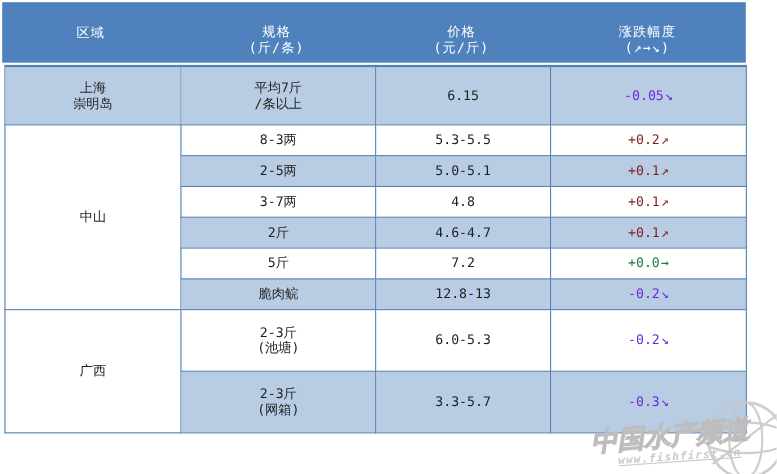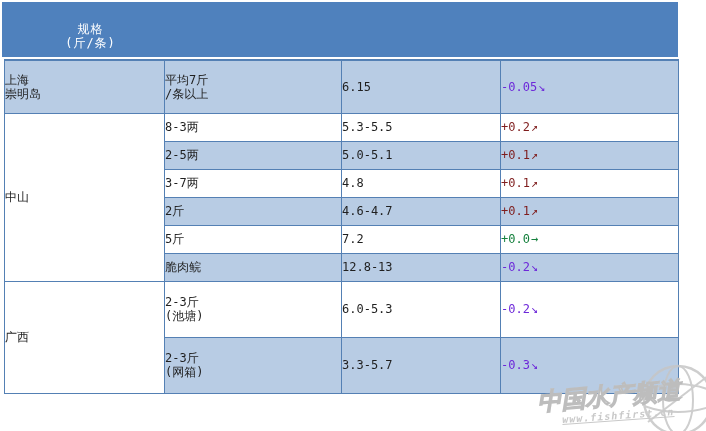--- a/index.html
+++ b/index.html
@@ -18,21 +18,21 @@
     align-items:center;padding:8px 0 7px 0;box-sizing:border-box;}
   .hdr-cell.single{justify-content:center;}
   .hc0{width:161px;} .hc1{width:177px;} .hc2{width:159px;} .hc3{width:179px;}
   .hdr span{display:block;line-height:14px;letter-spacing:1px;}
   
   table.price{
     position:absolute;left:4px;top:59px;width:674px;
     border-collapse:collapse;table-layout:fixed;
   }
   table.price td{
-    border:1px solid #5480b4;vertical-align:middle;
+    border:1px solid #5480b4;text-align:center;vertical-align:middle;
     padding:0;background:transparent;overflow:hidden;
   }
   table.price{border-top:2px solid #5480b4;}
   tr.stripe{background:#b8cce4;}
   tr.plain{background:#ffffff;}
   tr.h53{height:53px;} tr.h28{height:28px;} tr.h56{height:56px;}
   td.merged{background:#ffffff;margin-top:48px;}
   .lines{display:flex;flex-direction:column;justify-content:space-evenly;height:100%;}
   .lines span{display:block;line-height:14px;}
   .up{color:#7f1d1d;}
@@ -51,23 +51,34 @@
   .wm-url{
     position:absolute;left:44px;top:42px;font-size:10px;font-weight:bold;
     color:#c9c9c9;text-decoration:underline;transform:rotate(-4deg);
     letter-spacing:1px;font-style:italic;
   }
 </style>
 </head>
 <body>
 
 <div class="hdr">
+  <div class="hdr-cell hc0 single">
+    <span>区域</span>
+  </div>
   <div class="hdr-cell hc1">
     <span>规格</span>
     <span>(斤/条)</span>
+  </div>
+  <div class="hdr-cell hc2">
+    <span>价格</span>
+    <span>(元/斤)</span>
+  </div>
+  <div class="hdr-cell hc3">
+    <span>涨跌幅度</span>
+    <span>(↗→↘)</span>
   </div>
 </div>
 
 <table class="price">
   <colgroup>
     <col style="width:160px">
       <col style="width:177px">
       <col style="width:159px">
       <col style="width:178px">
   </colgroup>

